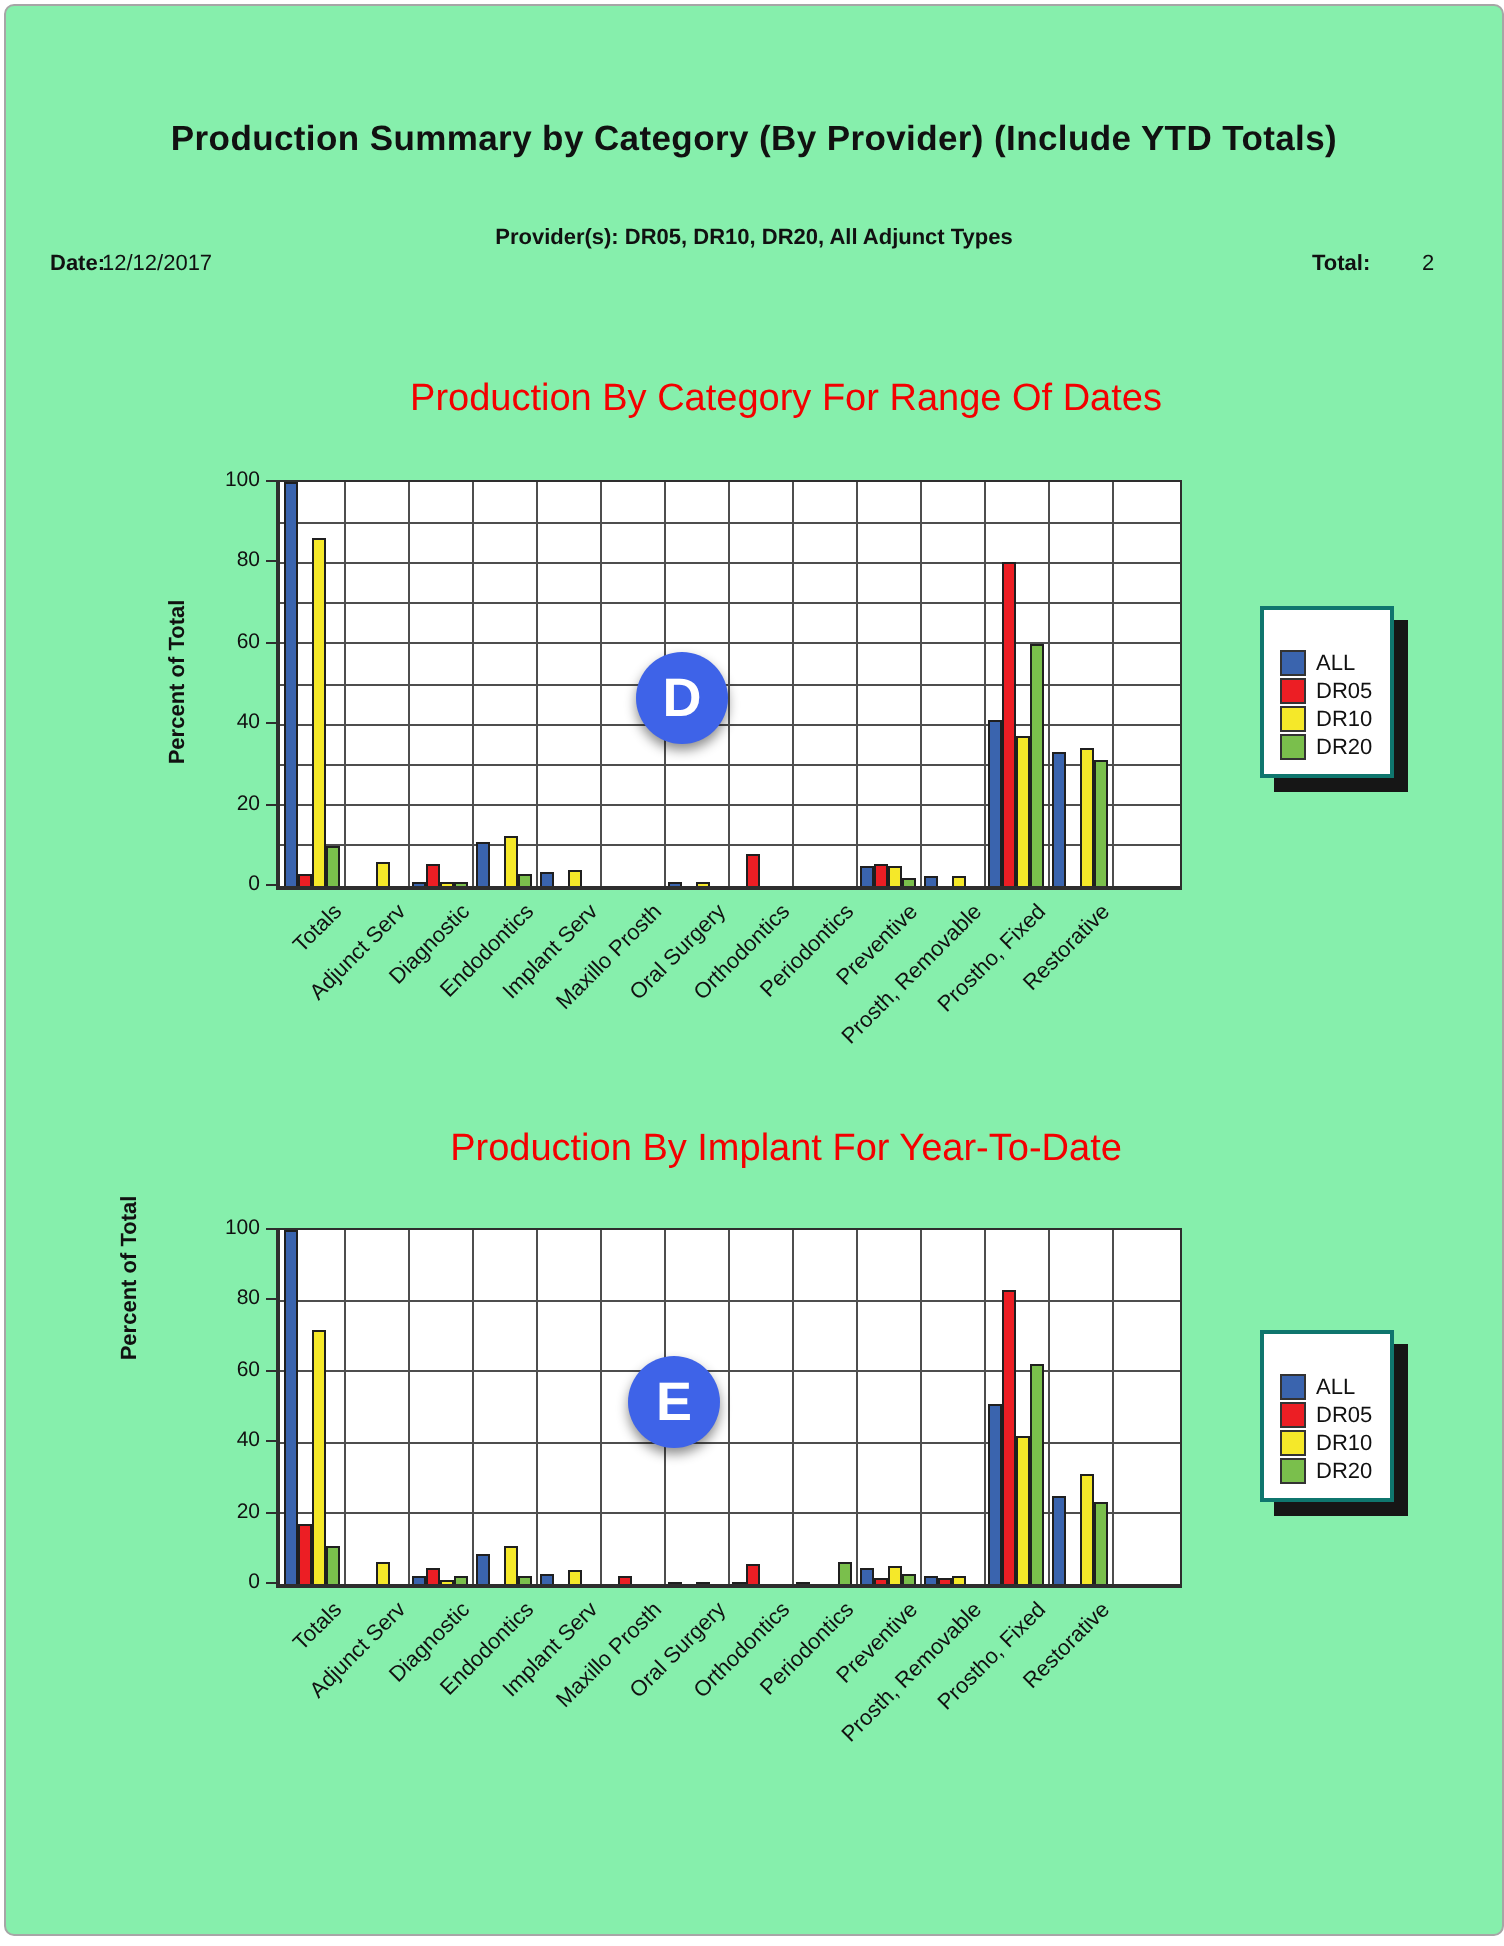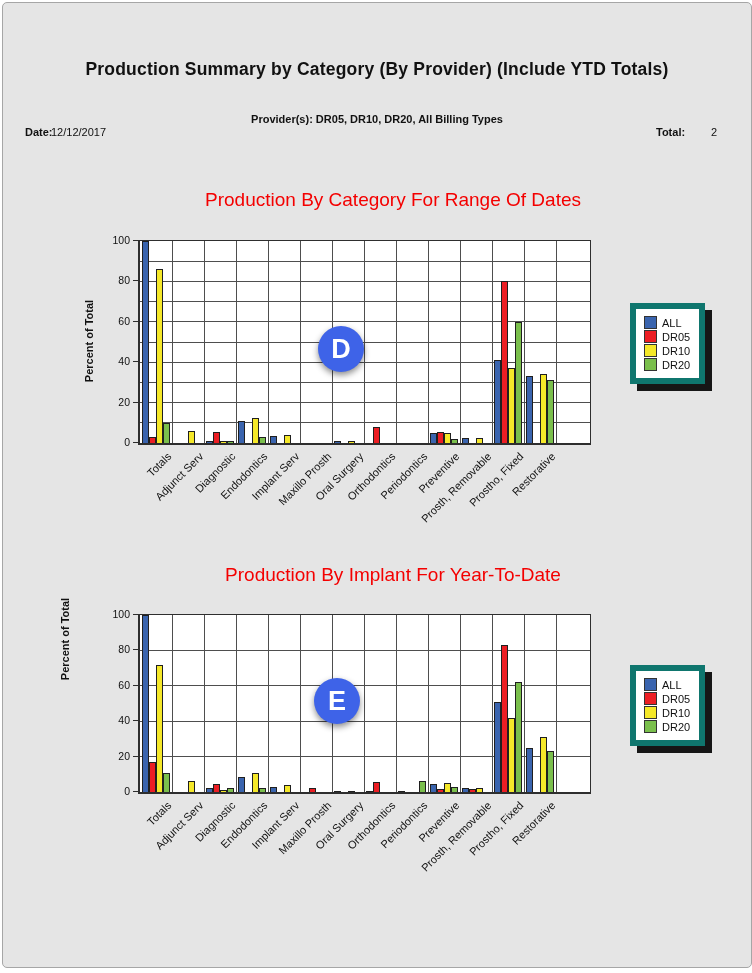--- a/index.html
+++ b/index.html
@@ -1,48 +1,48 @@
 <!DOCTYPE html>
 <html><head>
 <meta charset="utf-8">
 <style>
   * { margin:0; padding:0; }
   body { background:#fff; font-family:"Liberation Sans", sans-serif; color:#111; }
   .page { position:relative; width:748px; height:964px; margin:2px; border:1px solid #a6a6a6;
-          border-radius:5px; background:#e5e5e5; overflow:hidden; }
+          border-radius:5px; background:#86efac; overflow:hidden; }
   .abs { position:absolute; }
   .page-title { top:56px; left:0; width:100%; text-align:center; font-size:17.5px; font-weight:bold; letter-spacing:0.2px; }
   .sub { left:0; width:100%; text-align:center; font-size:11px; font-weight:bold; }
   .meta { font-size:11px; }
   .bold { font-weight:bold; }
   .chart-title { left:30px; width:720px; text-align:center; font-size:19px; }
   .plot { position:absolute; background:#fff; border:1px solid #2e2e2e; border-left-width:2px; border-bottom-width:2px; box-sizing:content-box; }
   .grid-h { position:absolute; left:0; right:0; height:1px; background:#4e4e4e; }
   .grid-v { position:absolute; top:0; bottom:0; width:1px; background:#4e4e4e; }
   .bar { position:absolute; bottom:0; box-sizing:border-box; border:1px solid #1f1f1f; border-bottom:none; }
   .ytick { position:absolute; width:34px; text-align:right; font-size:10.5px; line-height:12px; }
   .ytickmark { position:absolute; width:5px; height:1px; background:#2e2e2e; }
   .xlabel { position:absolute; width:150px; text-align:right; font-size:11px; white-space:nowrap;
             transform:rotate(-45deg); transform-origin:100% 0; }
   .ylabel { position:absolute; font-size:11px; font-weight:bold; white-space:nowrap;
             transform:translate(-50%,-50%) rotate(-90deg); }
-  .legend { position:absolute; background:#fff; border:6px solid #0f766e; padding:7px 9px 6px 8px;
+  .legend { position:absolute; background:#fff; border:2px solid #0f766e; padding:20px 9px 6px 8px;
             box-shadow:7px 7px 0 0 #161616; }
   .legend-item { display:flex; align-items:center; height:13px; margin-bottom:1px; font-size:11px; }
   .swatch { width:11px; height:11px; border:1px solid #333; margin-right:5px; flex:none; }
   .annotation { position:absolute; width:46px; height:46px; border-radius:50%; color:#fff;
                 font-size:27px; font-weight:bold; display:flex; align-items:center; justify-content:center;
                 box-shadow:0 3px 6px rgba(0,0,0,0.45); z-index:5; }
 </style>
 </head>
 <body>
 
 <div class="page">
   <div class="abs page-title">Production Summary by Category (By Provider) (Include YTD Totals)</div>
-  <div class="abs sub" style="top:110px;">Provider(s): DR05, DR10, DR20, All Billing Types</div>
+  <div class="abs sub" style="top:110px;">Provider(s): DR05, DR10, DR20, All Adjunct Types</div>
   <span class="abs meta bold" style="left:22px;top:123px;">Date:</span>
   <span class="abs meta" style="left:48px;top:123px;">12/12/2017</span>
   <span class="abs meta bold" style="left:653px;top:123px;">Total:</span>
   <span class="abs meta" style="left:708px;top:123px;">2</span>
 
   <section id="chart-0">
       <div class="abs chart-title" style="top: 186px; color: rgb(244, 0, 0);">Production By Category For Range Of Dates</div>
       <div class="ylabel" style="left: 86px; top: 338px;">Percent of Total</div>
       <div class="plot" style="left: 135px; top: 237px; width: 450px; height: 202px;">
         <div class="grid-h" style="bottom: 19.7px;"></div>

